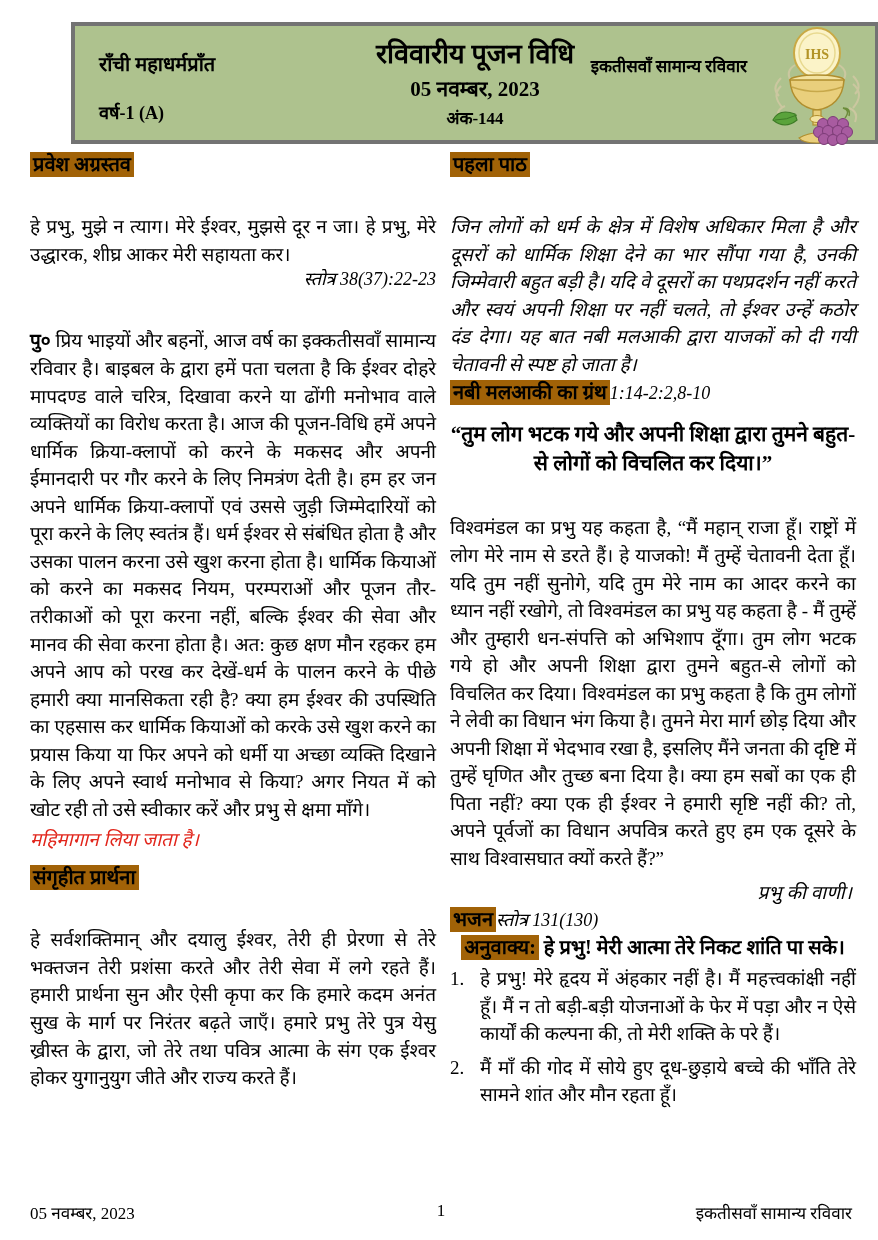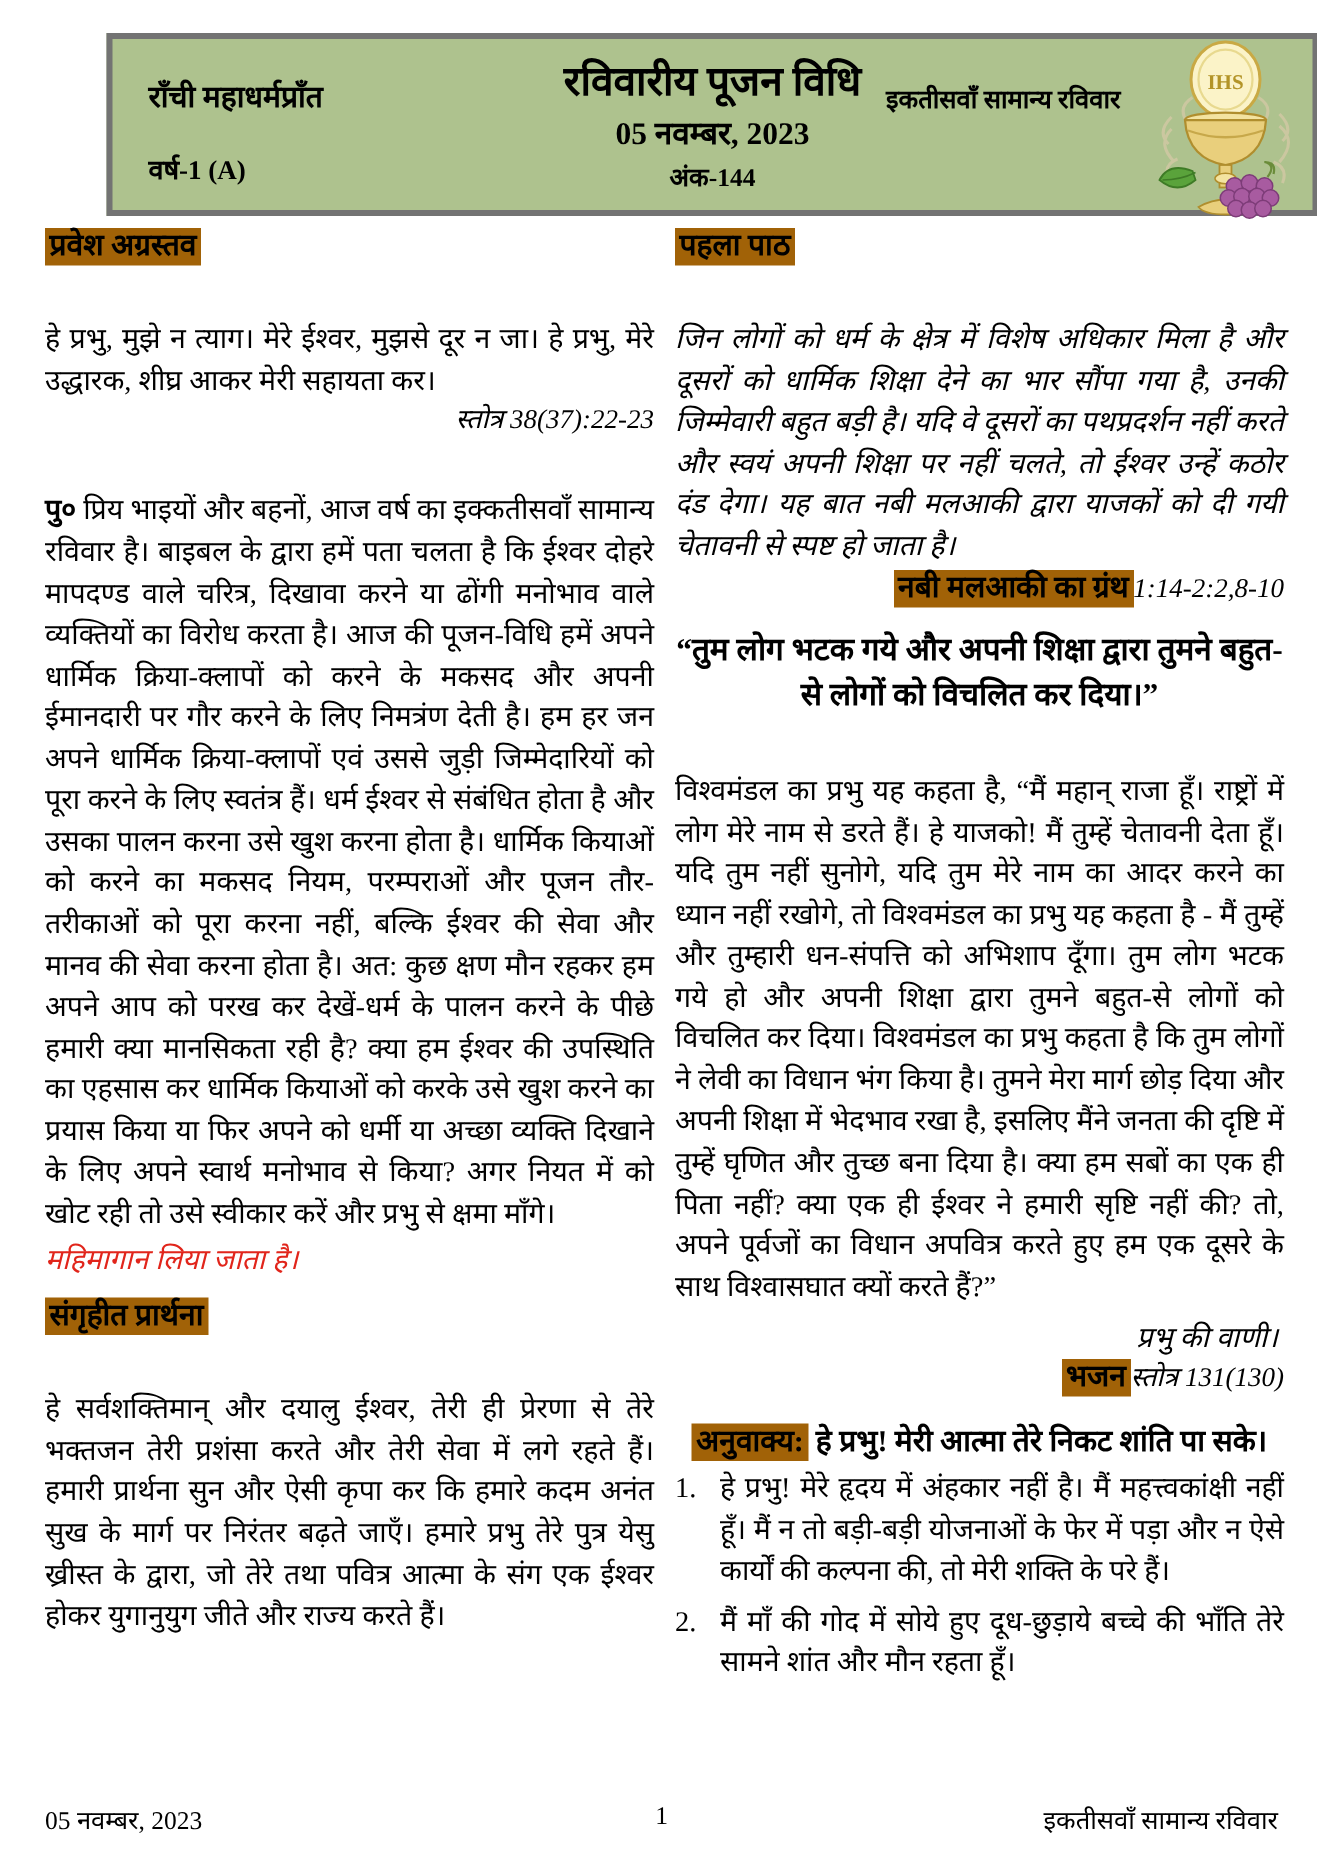--- a/index.html
+++ b/index.html
@@ -22,29 +22,29 @@
   .masthead .issue { font-size:17px; font-weight:bold; margin-top:4px; }
   .masthead .sunday { position:absolute; right:128px; top:28px; font-size:17px; font-weight:bold; }
   .masthead .chalice { position:absolute; right:2px; top:0; width:112px; height:120px; }
   
   .columns { position:absolute; left:30px; top:152px; width:826px; display:flex; gap:14px; }
   .col { flex:1; min-width:0; }
   .hl {
     display:inline-block; background:#a16207; font-weight:bold;
     font-size:20px; padding:0 3px; line-height:1.25;
   }
-  .headrow { display:flex; justify-content:flex-end; align-items:baseline; margin-top:2px; }
+  .headrow { display:flex; justify-content:flex-start; align-items:baseline; margin-top:2px; }
   p.body { font-size:19px; line-height:1.45; text-align:justify;margin-top:36px; }
   p.body.it { font-style:italic; }
   .speaker { font-weight:bold; }
   .ref { font-size:18px; font-style:italic; text-align:right; line-height:1.3; }
   .rubric { font-size:19px; font-style:italic; color:#e1251b; margin:3px 0 13px 0; }
   .quote { font-size:21px; font-weight:bold; text-align:center; line-height:1.4; margin:14px 0; }
   .ending { font-size:19px; font-style:italic; text-align:right; margin:6px 4px 0 0; }
-  .response { font-size:20px; font-weight:bold; text-align:center; line-height:1.4; margin:16px 0 4px 0; }
+  .response { font-size:20px; font-weight:bold; text-align:center; line-height:1.4; margin:1px 0 4px 0; }
   .response .hl { font-size:20px; }
   ol.verses { list-style:none; margin-top:2px; }
   ol.verses li {
     font-size:19px; line-height:1.45; text-align:justify;
     padding-left:30px; position:relative; margin-bottom:6px;
   }
   ol.verses li .num { position:absolute; left:0; top:0; }
   .mt2 { margin-top:2px; }
   
   .footer {

